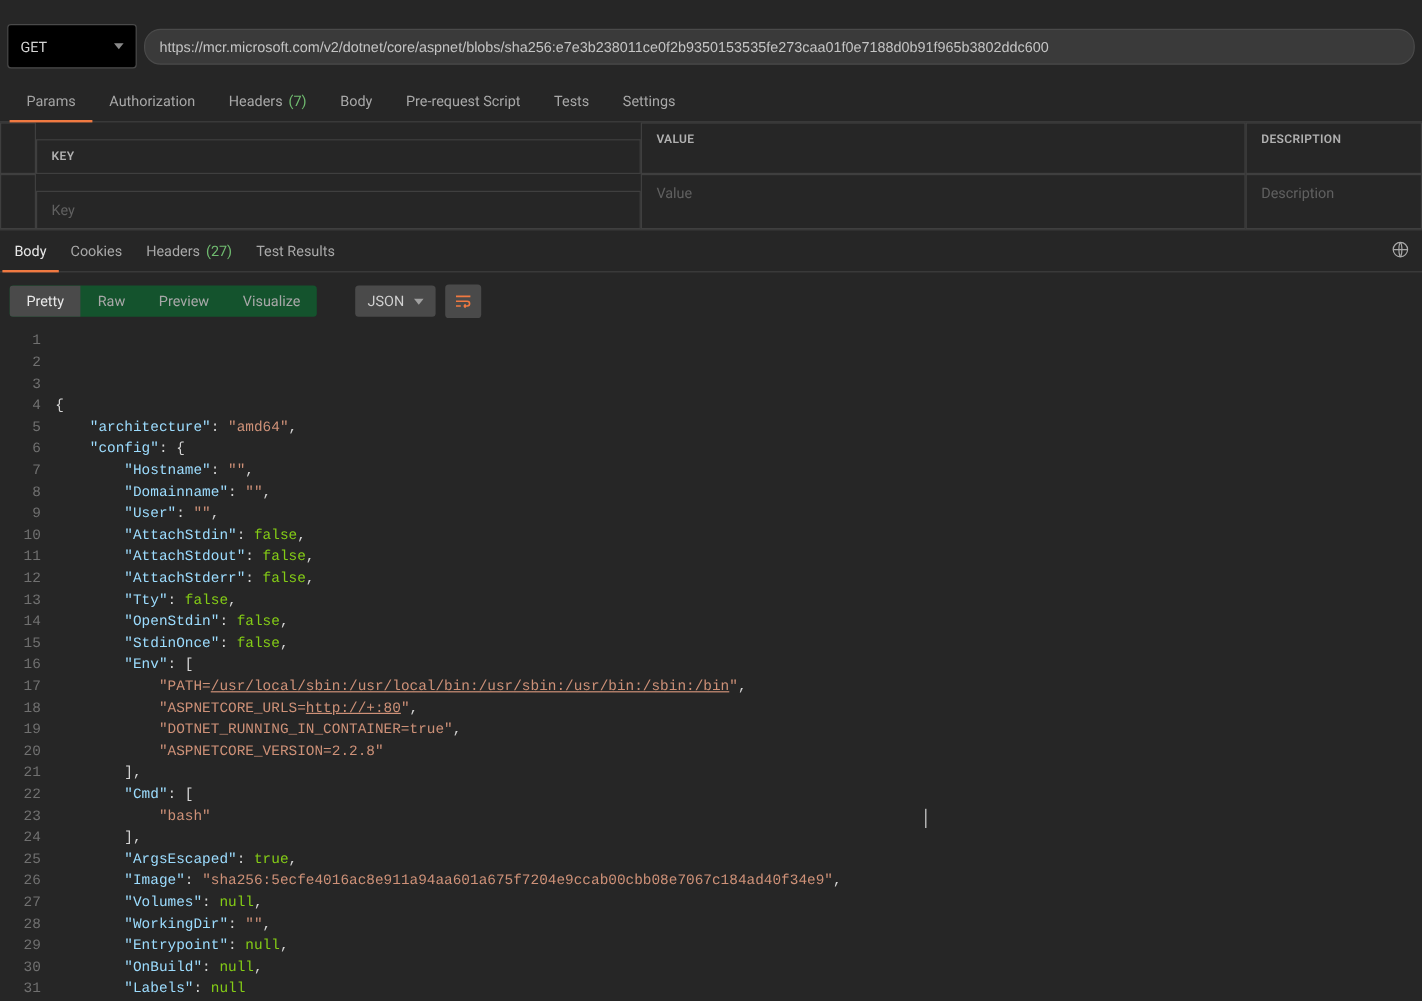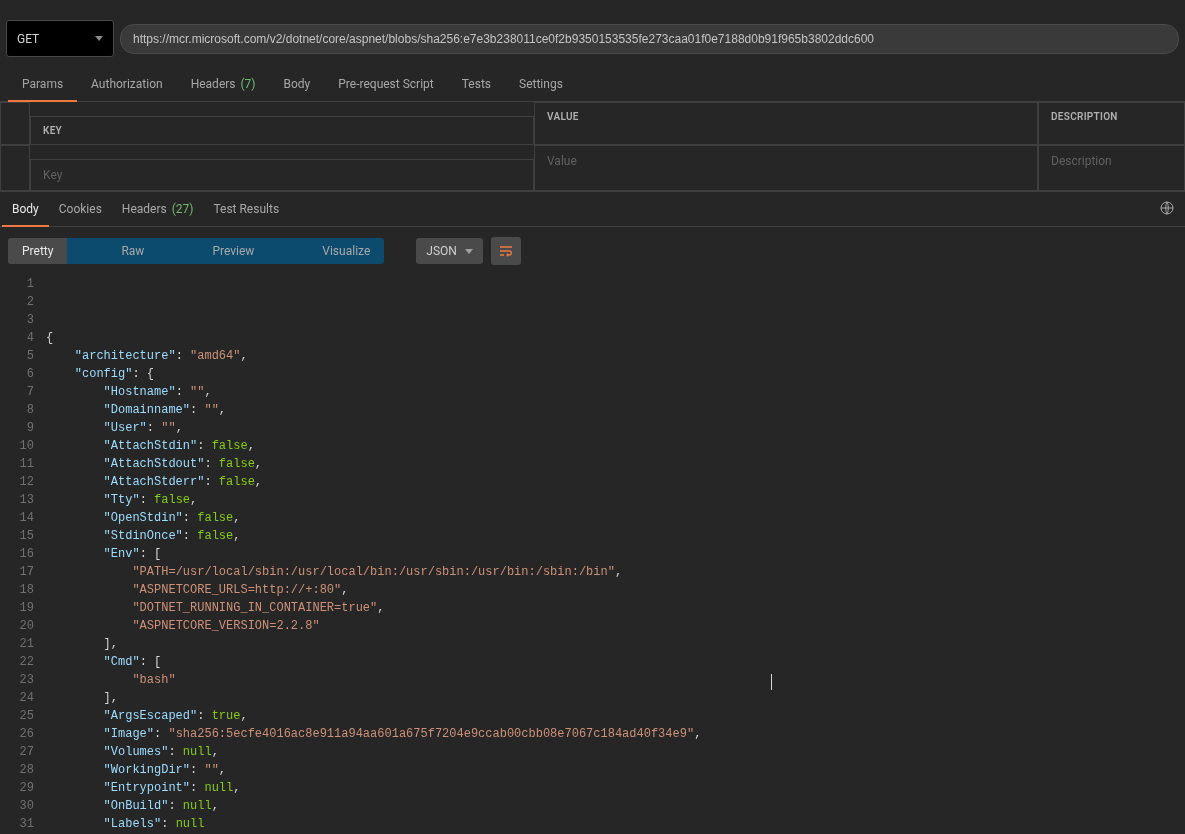--- a/index.html
+++ b/index.html
@@ -22,37 +22,37 @@
 .params-table .d { flex:1; }
 .params-table .hdr .cell { font-size:10px; font-weight:600; color:#b0b0b0; letter-spacing:0.3px; }
 .params-table .body .cell { color:#606060; }
 .resp-tabs { display:flex; align-items:center; padding:0 2px; border-bottom:1px solid #3f3f3f; position:relative; }
 .resp-tab { padding:10px 10px; color:#a8a8a8; cursor:pointer; position:relative; }
 .resp-tab.active { color:#e8e8e8; }
 .resp-tab.active::after { content:''; position:absolute; left:0; right:0; bottom:-1px; height:2px; background:#f07941; }
 .resp-tab .count { color:#6fba6f; margin-left:2px;margin-top:20px; }
 .globe { position:absolute; right:10px; top:8px; color:#a8a8a8; }
 .view-bar { display:flex; align-items:center; padding:10px 8px; gap:8px; }
-.view-group { display:flex; background:#0c4a6e; border-radius:3px; overflow:hidden;gap:40px; }
+.view-group { display:flex; background:#14532d; border-radius:3px; overflow:hidden; }
 .view-btn { padding:6px 14px; color:#a8a8a8; cursor:pointer; }
 .view-btn.active { background:#4a4a4a; color:#e8e8e8; }
 .format-select { display:flex; align-items:center; background:#4a4a4a; border-radius:3px; padding:6px 10px; gap:8px; color:#d0d0d0;margin-left:24px; }
 .format-select .chev { width:0;height:0;border-left:4px solid transparent;border-right:4px solid transparent;border-top:5px solid #a0a0a0;}
 .wrap-btn { width:30px;height:28px;background:#4a4a4a;border-radius:3px;display:flex;align-items:center;justify-content:center; }
 .wrap-btn svg { stroke:#f07941; }
 .code-area { display:flex; font-family:Consolas,"Courier New",monospace; font-size:12px; line-height:18px; height:580px; overflow:hidden; }
 .gutter { width:46px; text-align:right; padding-right:12px; color:#707070; user-select:none; }
 .gutter div { height:18px; }
 .code { flex:1; white-space:pre; position:relative; }
 .code div.ln { height:18px; }
 .k1 { color:#9cdcfe; } 
 .s1 { color:#ce9178; } 
 .b1 { color:#84cc16; } 
 .p1 { color:#d4d4d4; } 
-.u1 { }
+.u1 { text-decoration:underline; }
 .cursor { position:absolute; width:1px; height:16px; background:#d4d4d4; }
 </style>
 </head>
 <body>
 
 <div class="request-bar">
   <div class="method-select">
     <span>GET</span>
     <span class="chev"></span>
   </div>

